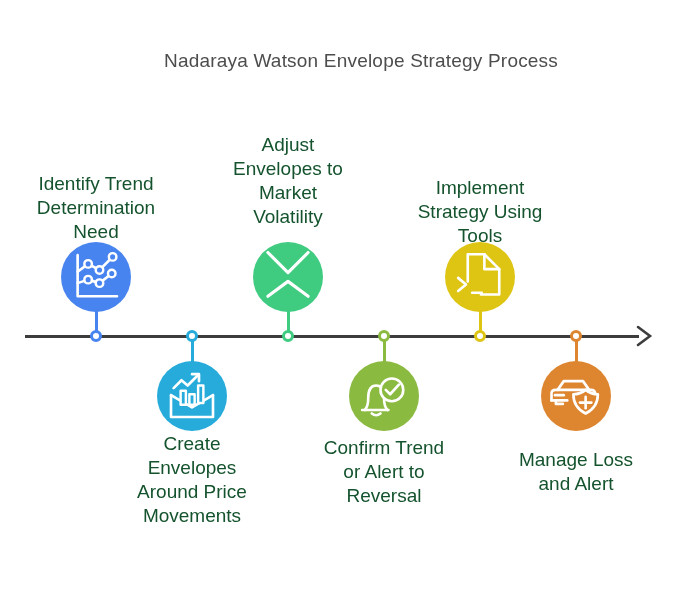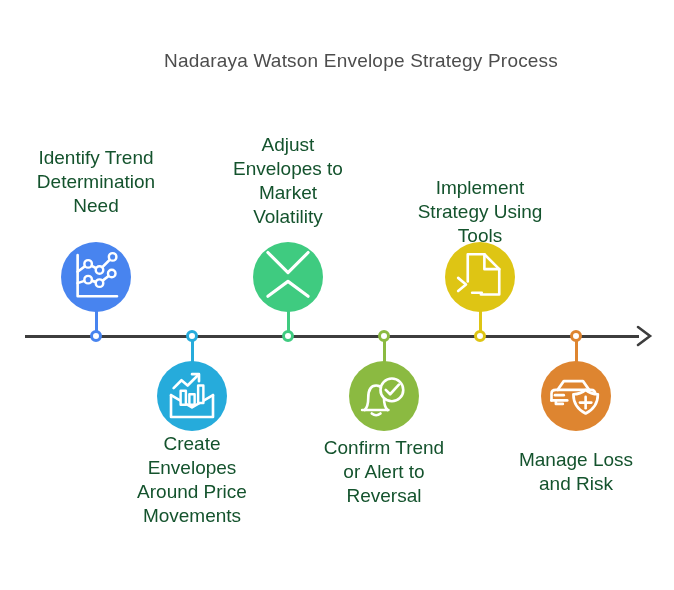--- a/index.html
+++ b/index.html
@@ -23,21 +23,21 @@
     background:#fff;box-sizing:content-box;
   }
   .label{
     position:absolute;width:170px;text-align:center;font-size:19px;line-height:24px;
     color:#14532d;white-space:pre-line;
   }
   
   .n1 .bubble{left:61px;top:242px;}
   .n1 .connector{left:94.5px;top:310px;}
   .n1 .marker{left:90px;top:330px;}
-  .n1 .label{left:11px;bottom:372px;}
+  .n1 .label{left:11px;bottom:346px;}
   
   .n2 .bubble{left:157px;top:361px;}
   .n2 .connector{left:190.5px;top:340px;}
   .n2 .marker{left:186px;top:330px;}
   .n2 .label{left:107px;top:432px;}
   
   .n3 .bubble{left:253px;top:242px;}
   .n3 .connector{left:286.5px;top:310px;}
   .n3 .marker{left:282px;top:330px;}
   .n3 .label{left:203px;bottom:361px;}
@@ -185,16 +185,16 @@
         </g>
         <path d="M51 33 Q57 38 65 38 Q65 53 51 60 Q37 53 37 38 Q45 38 51 33 Z" fill="currentColor" stroke="#ffffff" stroke-width="3" stroke-linejoin="round"></path>
         <g fill="none" stroke="#ffffff" stroke-width="3" stroke-linecap="round">
           <path d="M51 41 L51 54"></path>
           <path d="M44.5 47.5 L57.5 47.5"></path>
         </g>
       </svg>
     </div>
     <div class="marker" style="border-color: rgb(222, 133, 48);"></div>
     <div class="label">Manage Loss
-and Risk</div>
+and Alert</div>
   </div>
 
 </div>
 
 </body></html>

